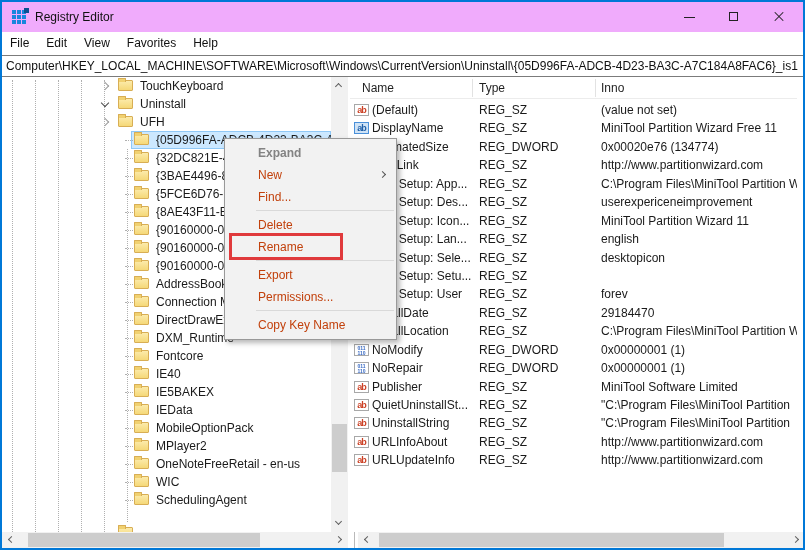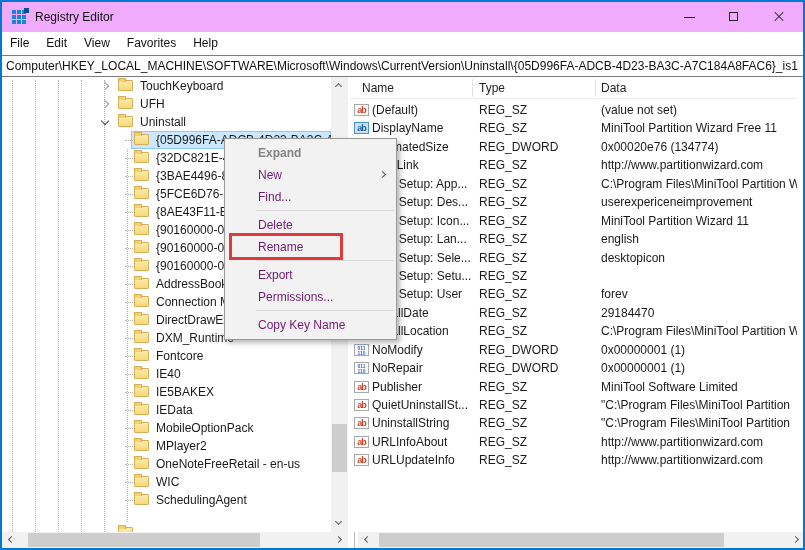--- a/index.html
+++ b/index.html
@@ -71,21 +71,21 @@
   .hscroll { position:absolute; top:530px; height:16px; background:#f1f1f1; }
   .hs-left { left:0; width:346px; } .hs-right { left:356px; width:447px; }
   .hscroll .thumb { position:absolute; top:1px; height:14px; background:#cdcdcd; }
   .hs-left .thumb { left:26px; width:232px; } .hs-right .thumb { left:21px; width:345px; }
   .hsbtn { position:absolute; top:0; width:16px; height:16px; }
   .hsbtn.l { left:0; } .hsbtn.r { right:0; }
 
   
   .cmenu { position:absolute; left:222px; top:136px; width:173px; background:#f2f2f2; border:1px solid #999;
     box-shadow:3px 3px 5px rgba(0,0,0,0.28); padding:3px 0; z-index:50; }
-  .citem { position:relative; height:22px; line-height:22px; padding-left:33px; font-size:12px; color:#701a75; }
+  .citem { position:relative; height:22px; line-height:22px; padding-left:33px; font-size:12px; color:#c2410c; }
   .citem.bold-gray { font-weight:bold; color:#838383; }
   .csep { height:1px; background:#d9d9d9; margin:2px 2px 3px 31px; }
   .subarrow { position:absolute; right:11px; top:8px; width:5px; height:5px; border-right:1.3px solid #555; border-top:1.3px solid #555; transform:rotate(45deg); }
   .redbox { position:absolute; left:227px; top:231px; width:114px; height:27px; border:3px solid #e03a3c; z-index:60; }
 </style>
 </head>
 <body>
 
 <div class="window">
 
@@ -126,28 +126,28 @@
     <span class="guide" style="left:79px"></span>
     <span class="guide" style="left:102px"></span>
     <span class="guide" style="left:125px; top:72px; bottom:10px"></span>
     <div id="tree-items">
         <div class="trow lv0">
           <span class="chev collapsed"></span>
           <span class="folder"></span>
           <span class="tlabel">TouchKeyboard</span>
         </div>
         <div class="trow lv0">
+          <span class="chev expanded"></span>
+          <span class="folder"></span>
+          <span class="tlabel">Uninstall</span>
+        </div>
+        <div class="trow lv0">
           <span class="chev collapsed"></span>
           <span class="folder"></span>
           <span class="tlabel">UFH</span>
-        </div>
-        <div class="trow lv0">
-          <span class="chev expanded"></span>
-          <span class="folder"></span>
-          <span class="tlabel">Uninstall</span>
         </div>
         <div class="trow lv1">
           <span class="hl"></span>
           <span class="conn"></span>
           <span class="folder"></span>
           <span class="tlabel">{05D996FA-ADCB-4D23-BA3C-A7C184A8FAC6}_is1</span>
         </div>
         <div class="trow lv1">
           <span class="conn"></span>
           <span class="folder"></span>
@@ -261,21 +261,21 @@
         <span class="ch down"></span>
       </div>
   </div>
 
   <div class="divider"></div>
 
   <div class="list-pane">
     <div class="lhead">
       <span class="hlabel" style="left:12px">Name</span>
       <span class="hlabel" style="left:129px">Type</span>
-      <span class="hlabel" style="left:251px">Data</span>
+      <span class="hlabel" style="left:251px">Inno</span>
       <span class="hsep" style="left:122px"></span>
       <span class="hsep" style="left:245px"></span>
       <span class="hb"></span>
     </div>
     <div id="list-rows">
         <div class="lrow">
           <span class="ic ic-sz"></span>
           <span class="cell c-name">(Default)</span>
           <span class="cell c-type">REG_SZ</span>
           <span class="cell c-data">(value not set)</span>

